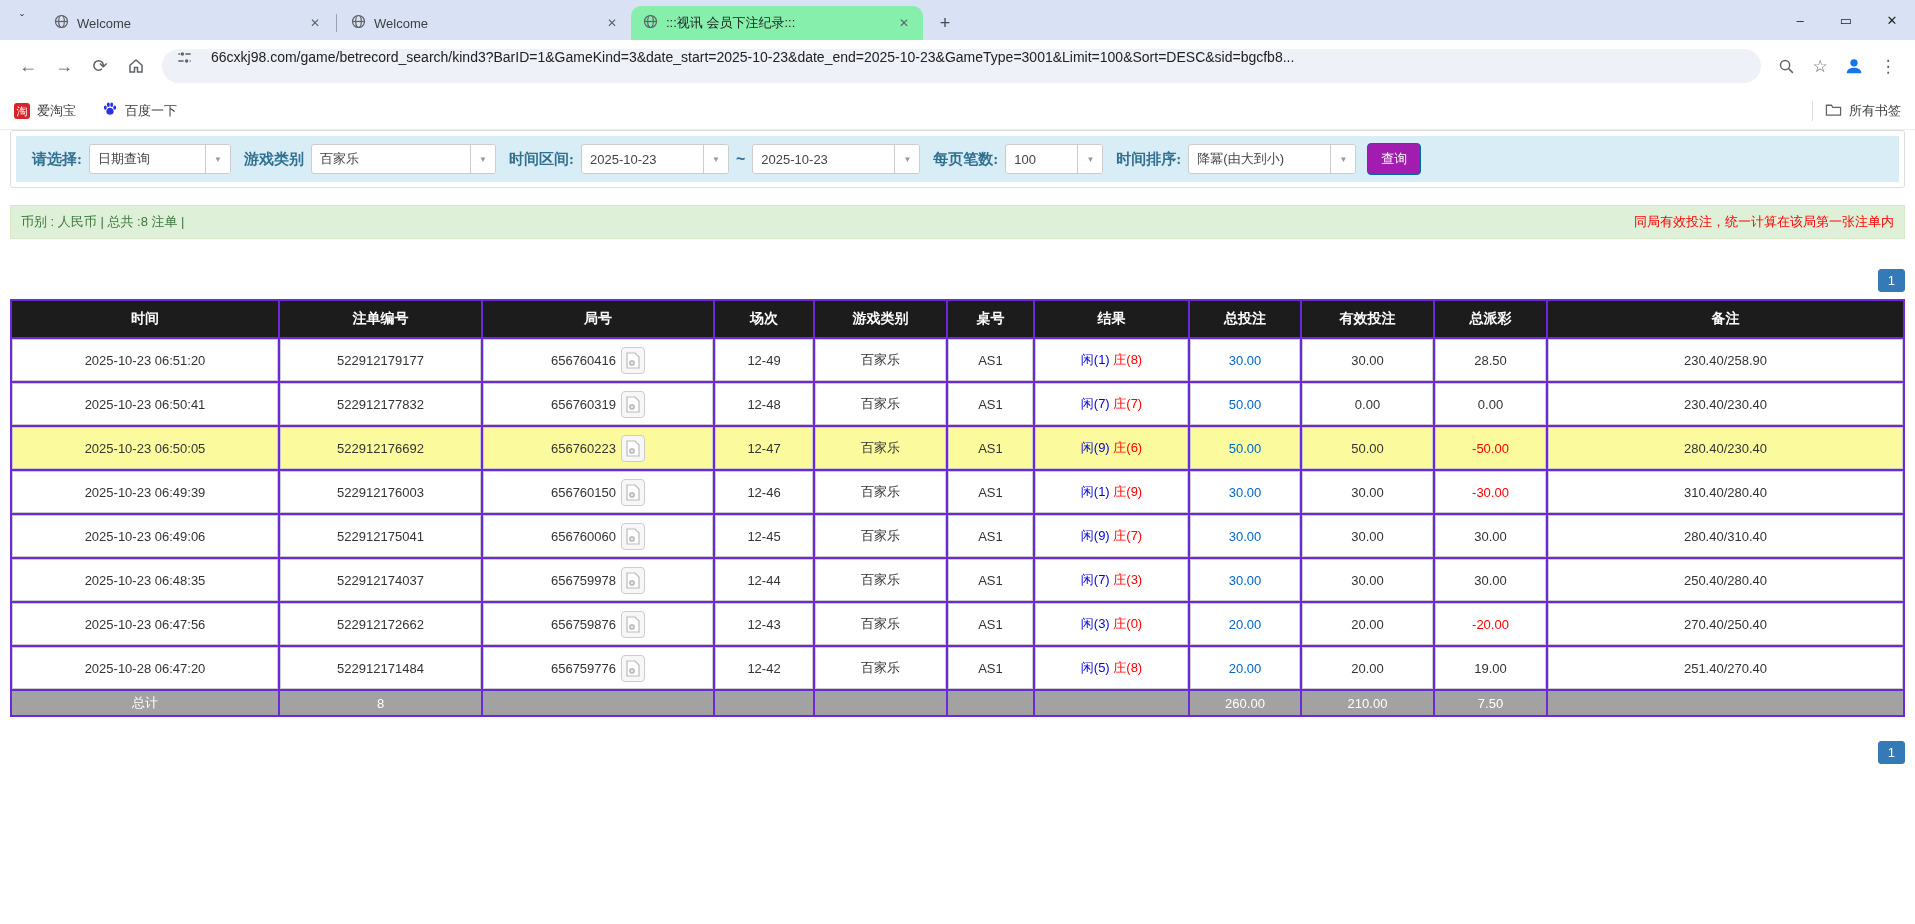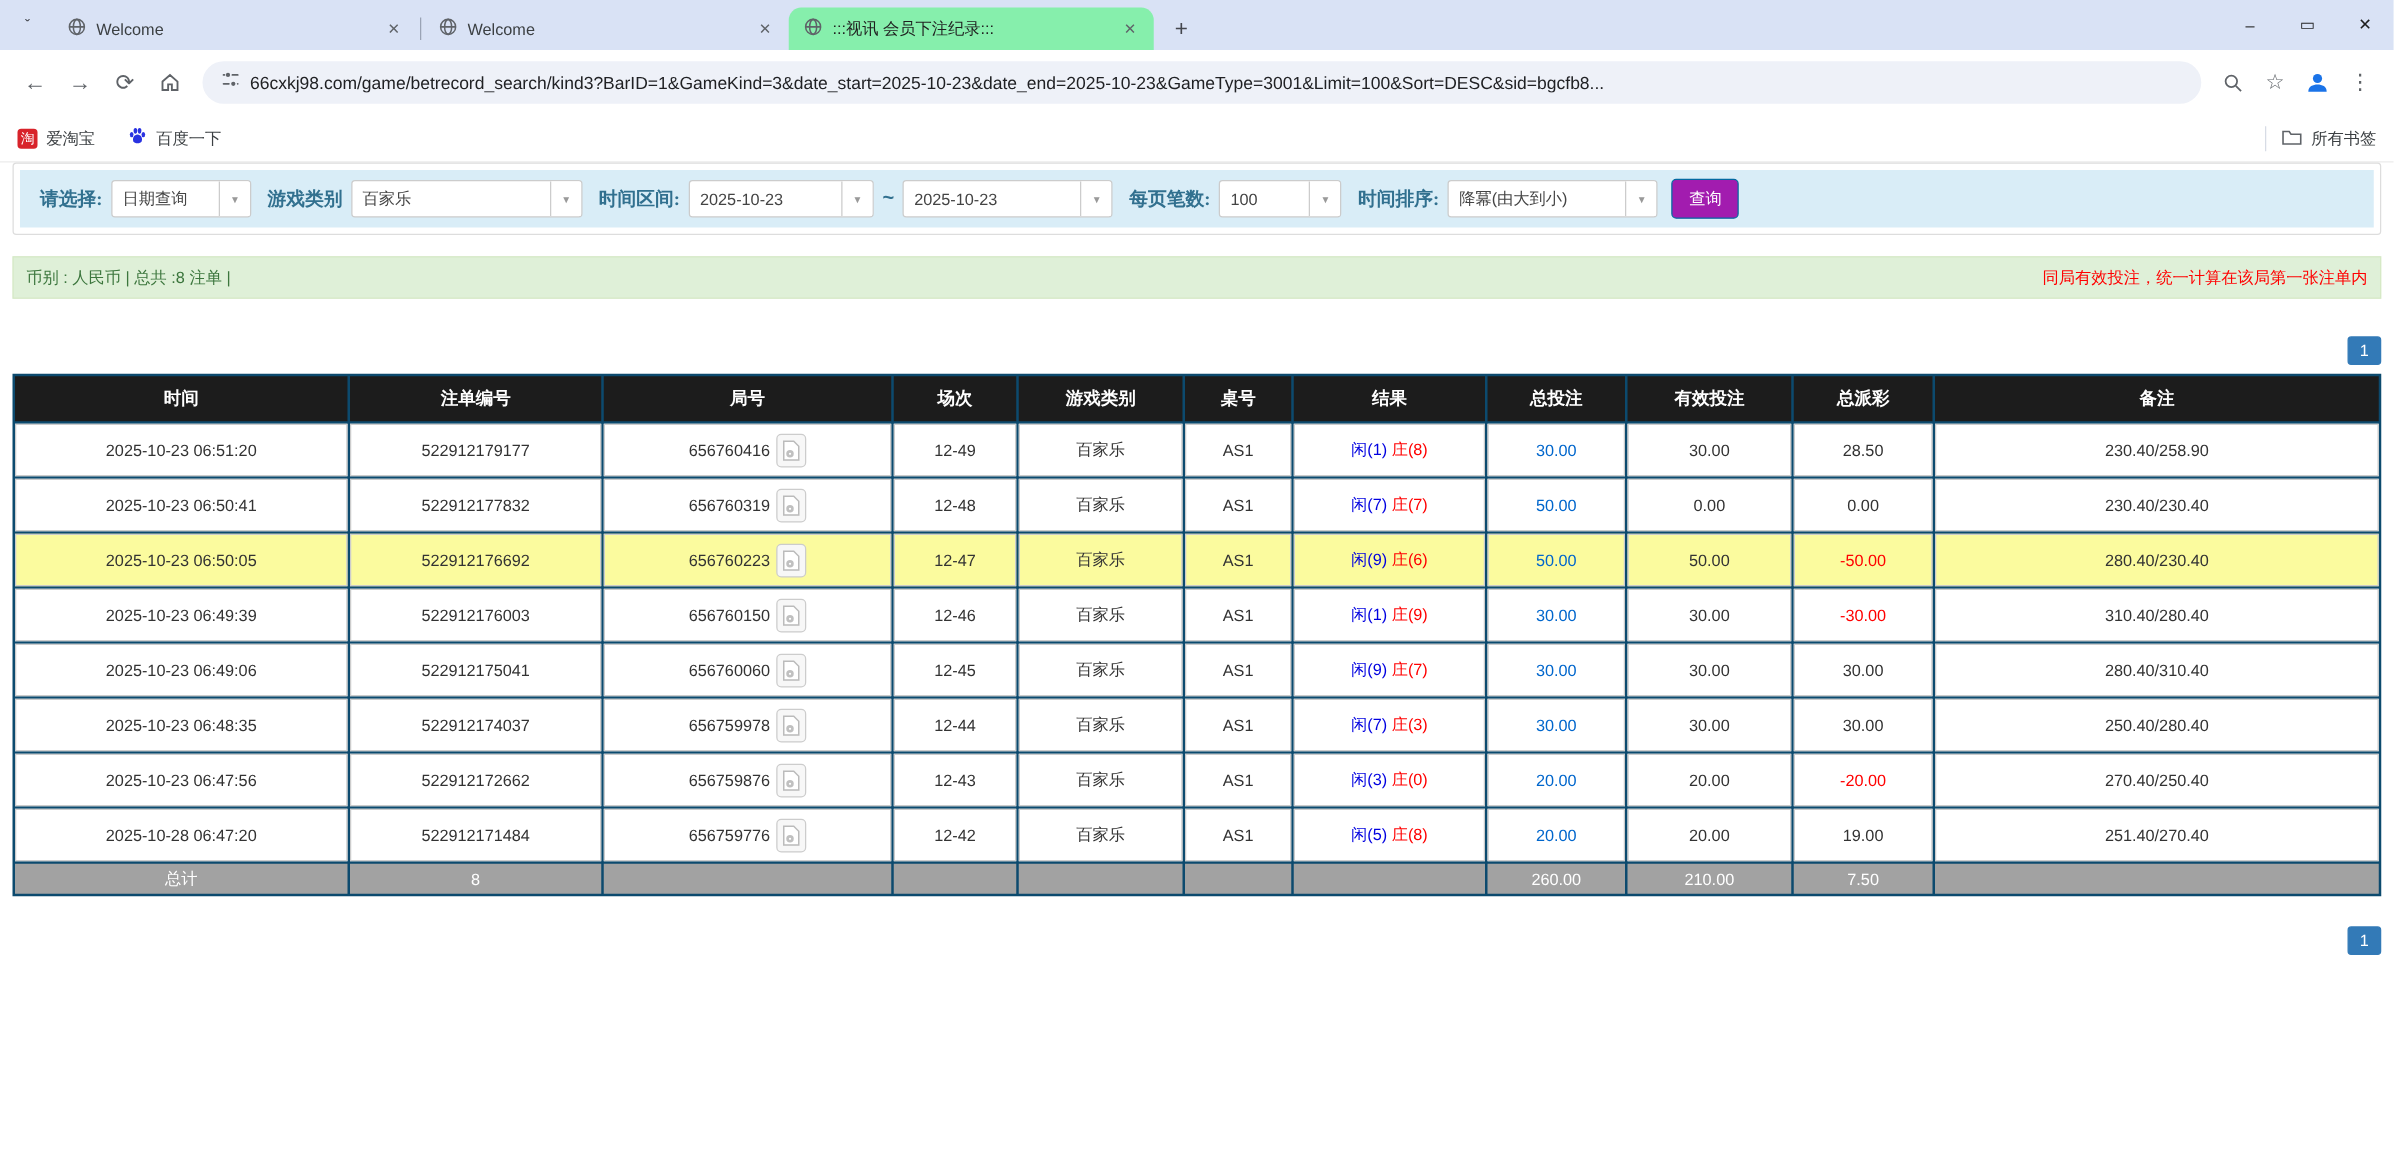--- a/index.html
+++ b/index.html
@@ -16,22 +16,22 @@
   .tab .title { flex:1; overflow:hidden; white-space:nowrap; text-overflow:ellipsis; }
   .tab .close { font-size:12px; color:#5f6368; width:18px;height:18px;display:flex;align-items:center;justify-content:center;border-radius:50%; }
   .tab-divider { width:1px; height:18px; background:#9aa3b5; margin:6px 2px 0 2px; }
   .newtab-btn { width:28px;height:28px;margin:6px 0 0 8px;display:flex;align-items:center;justify-content:center;
     font-size:18px;color:#44474e;border-radius:50%; }
   .win-controls { position:absolute; right:0; top:0; height:40px; display:flex; }
   .win-controls span { width:46px;height:40px;display:flex;align-items:center;justify-content:center;font-size:13px;color:#1f1f1f; }
 
   .toolbar { height:52px; background:#fff; display:flex; align-items:center; padding:0 10px; }
   .nav-btn { width:36px;height:36px;display:flex;align-items:center;justify-content:center;font-size:18px;color:#5f6368;border-radius:50%; }
-  .urlbar { flex:1; height:34px; background:#eef1f8; border-radius:17px; display:flex; align-items:center;
-    padding:0 14px; margin:0 8px; gap:7px; overflow:hidden; }
+  .urlbar { flex:1; height:34px; background:#eef1f8; border-radius:17px; display:flex; align-items:flex-start;
+    padding:0 14px; margin:0 8px; gap:18px; overflow:hidden; }
   .url-text { font-size:14px; color:#202124; white-space:nowrap; overflow:hidden; }
   .tool-icon { width:34px;height:34px;display:flex;align-items:center;justify-content:center;color:#5f6368;font-size:17px; }
 
   .bookmarksbar { height:38px; background:#fff; display:flex; align-items:center; padding:0 14px; gap:26px; border-bottom:1px solid #ececec; }
   .bm-item { display:flex; align-items:center; gap:7px; font-size:13px; color:#3c4043; }
   .tb-icon { width:16px;height:16px;background:#d8232a;border-radius:3px;color:#fff;font-size:11px;line-height:16px;
     display:flex;align-items:center;justify-content:center; }
   .bm-right { margin-left:auto; display:flex; align-items:center; gap:12px; }
   .bm-sep { width:1px; height:20px; background:#d7dce5; }
 
@@ -53,21 +53,21 @@
   .info-bar { margin-top:17px; background:#dff0d8; border:1px solid #d6e9c6; height:34px; display:flex; align-items:center;
     justify-content:space-between; padding:0 10px; font-size:13px; }
   .info-left { color:#3c763d; }
   .info-right { color:#ff0000; }
 
   .pager { text-align:right; }
   .pager.top { margin:30px 0 7px; }
   .pager.bottom { margin-top:24px; }
   .page-btn { display:inline-block; background:#337ab7; border:1px solid #337ab7; color:#fff; font-size:13px; padding:3px 9px; border-radius:3px; }
 
-  table.bet { width:100%; border-collapse:separate; border-spacing:2px; background:#0c4a6e; }
+  table.bet { width:100%; border-collapse:separate; border-spacing:2px; background:#6d28d9; }
   table.bet th { background:#1c1c1c; color:#fff; font-size:14px; font-weight:bold; padding:9px 3px; text-align:center; }
   table.bet td { border:1px solid #ccc; font-size:13px; color:#333; text-align:center; height:42px; padding:2px 4px; background:#fff; }
   tr.highlight td { background:#fbfb9e; }
   tr.summary td { background:#a2a2a2; color:#fff; border:none; height:24px; }
   .res-player { color:#0000e0; }
   .res-banker { color:#ff0000; }
   .amt-link { color:#0066cc; }
   .neg { color:#ff0000; }
   .round-cell { display:flex; align-items:center; justify-content:center; gap:5px; }
   .video-btn { width:24px; height:27px; background:#f7f7f7; border:1px solid #ccc; border-radius:4px;
@@ -192,21 +192,21 @@
       <span>所有书签</span>
     </div>
   </div>
 </div>
 
 <div class="page">
 
   <div class="filter-panel">
     <div class="filter-bar">
       <span class="f-label">请选择:</span>
-      <span class="sel" style="width:112px">
+      <span class="sel" style="width:142px">
         <span class="val">日期查询</span>
         <span class="arr">▼</span>
       </span>
 
       <span class="f-label">游戏类别</span>
       <span class="sel" style="width:185px">
         <span class="val">百家乐</span>
         <span class="arr">▼</span>
       </span>
 

